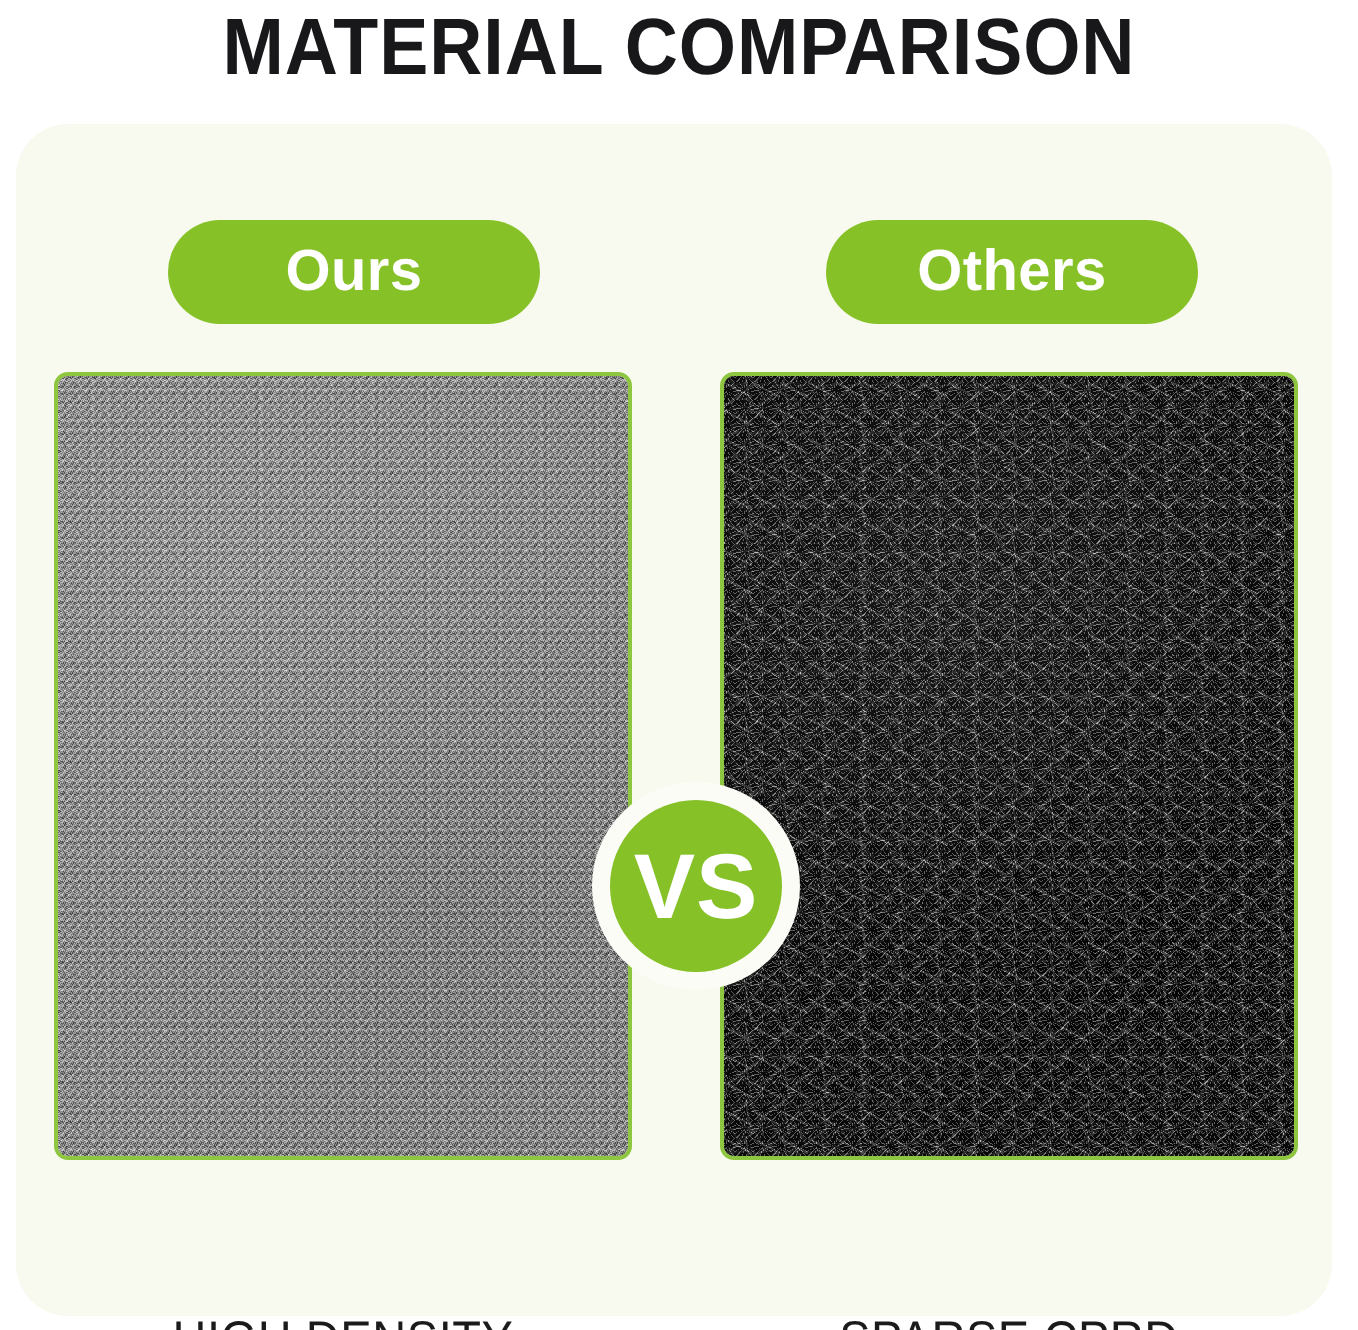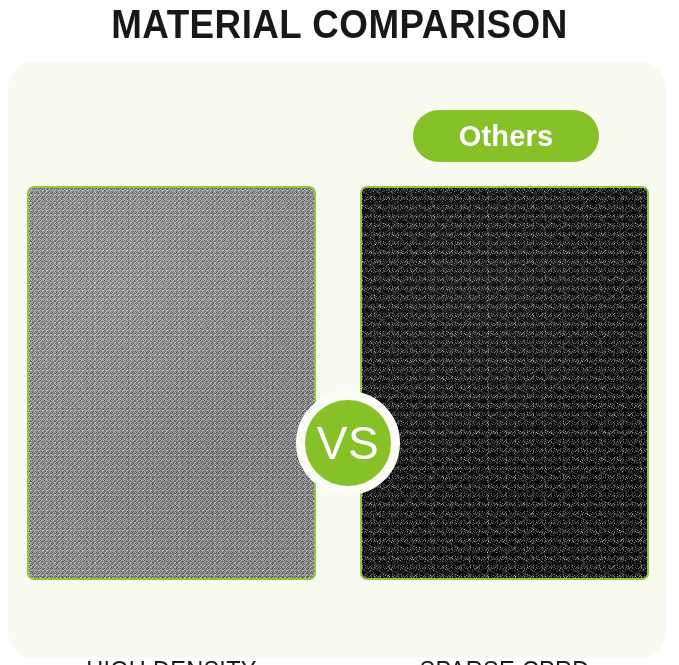--- a/index.html
+++ b/index.html
@@ -145,21 +145,21 @@
     height: 104px;
     border-radius: 50%;
     background: #85c127;
     border: 9px solid #fbfcf6;
     box-sizing: border-box;
     display: flex;
     align-items: center;
     justify-content: center;
     color: #ffffff;
     font-size: 46px;
-    font-weight: 400;
+    font-weight: 700;
     letter-spacing: 0.5px;
     line-height: 1;
   }
 
   
   .caption {
     position: absolute;
     top: 594px;
     width: 289px;
     text-align: center;
@@ -174,20 +174,21 @@
   .caption-left  { left: 19px; }
   .caption-right { left: 352px; }
 </style>
 </head>
 <body>
 
 <div class="page-title">MATERIAL COMPARISON</div>
 
 <div class="card">
 
+  <div class="pill pill-ours">Ours</div>
 
   <div class="pill pill-others">Others</div>
 
   <div class="swatch swatch-left">
     <div class="tex tex-dense"></div>
   </div>
 
   <div class="swatch swatch-right">
     <div class="tex tex-sparse"></div>
   </div>

